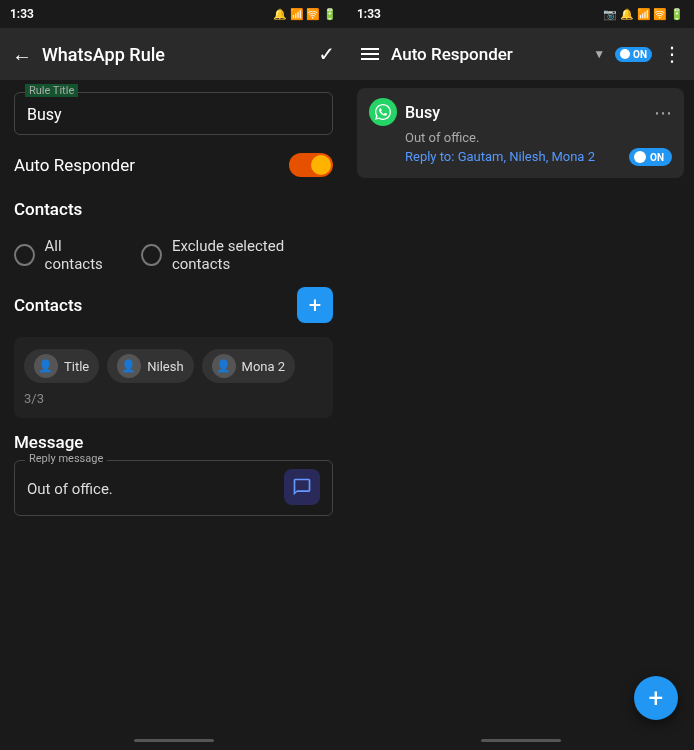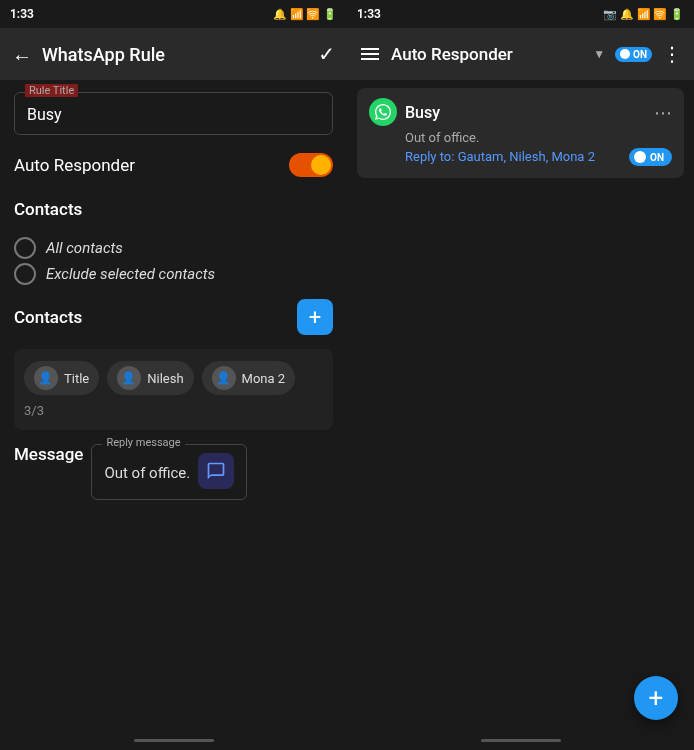--- a/index.html
+++ b/index.html
@@ -125,21 +125,21 @@
     .rule-title-box {
       border: 1px solid #444;
       border-radius: 6px;
       padding: 8px 12px 10px;
       position: relative;
     }
     .rule-title-label {
       position: absolute;
       top: -9px;
       left: 10px;
-      background: #7f1d1d;
+      background: #14532d;
       color: #aaa;
       font-size: 11px;
       padding: 0 4px;
     }
     .rule-title-value {
       color: #fff;
       font-size: 16px;
       margin-top: 4px;
     }
 
@@ -178,23 +178,22 @@
     .section-header {
       color: #fff;
       font-size: 17px;
       font-weight: 500;
       padding: 4px 0;
     }
 
     
     .radio-group {
       display: flex;
-      flex-direction: column;
-      gap: 4px;
-      font-style: italic;
+      flex-direction: row;
+      gap: 24px;
     }
     .radio-row {
       display: flex;
       align-items: center;
       gap: 10px;
     }
     .radio-outer {
       width: 22px;
       height: 22px;
       border-radius: 50%;
@@ -272,21 +271,21 @@
       color: #aaa;
     }
     .contacts-count {
       color: #888;
       font-size: 13px;
     }
 
     
     .message-section {
       display: flex;
-      flex-direction: row;
+      flex-direction: column;
       gap: 8px;
     }
     .message-header {
       color: #fff;
       font-size: 17px;
       font-weight: 500;
     }
     .reply-message-box {
       border: 1px solid #444;
       border-radius: 6px;

